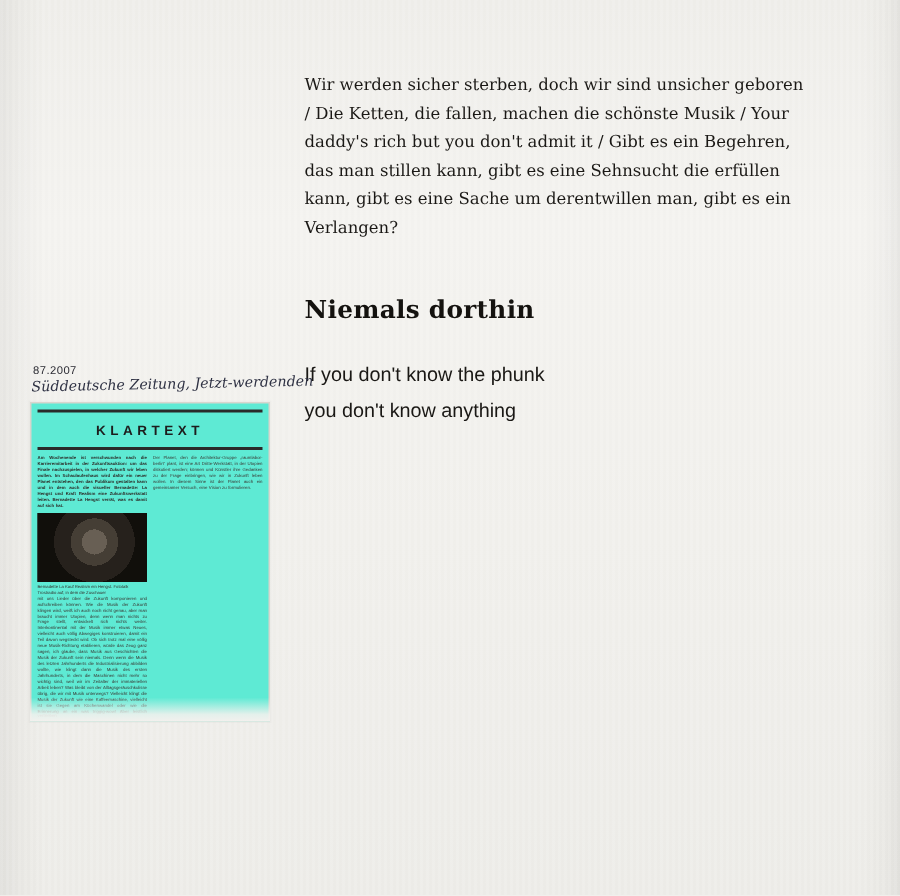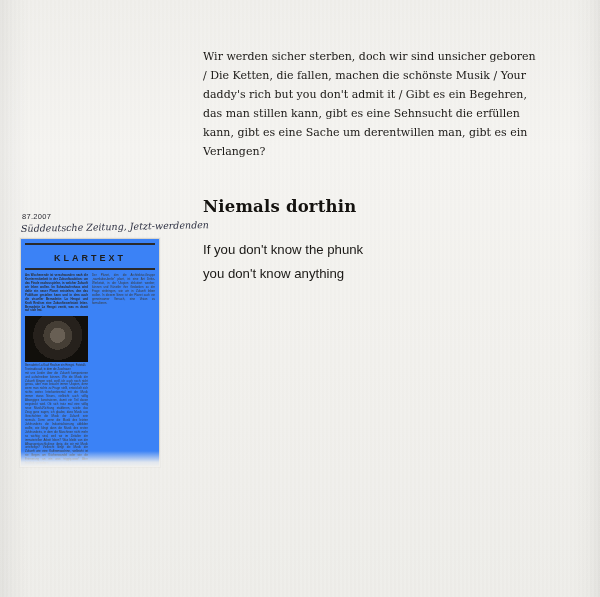--- a/index.html
+++ b/index.html
@@ -68,42 +68,42 @@
     font-size: 13.2px;
     line-height: 1.78;
     color: #1a1815;
     margin: 0;
   }
 
   
   .clipping-wrap {
     position: absolute;
     left: 20px;
-    top: 212px;
-    width: 140px;
+    top: 242px;
+    width: 160px;
   }
   .handwrite-date {
     font-family: "Liberation Sans", sans-serif;
     font-size: 7.5px;
     color: #2b2b33;
     letter-spacing: 0.3px;
     margin: 0 0 2px 2px;
   }
   .handwrite-note {
     font-family: "DejaVu Serif", serif;
     font-style: italic;
     font-size: 9.5px;
     color: #2f3244;
     margin: 0 0 4px 1px;
     transform: rotate(-1.2deg);
     transform-origin: left center;
     white-space: nowrap;
   }
   .clipping {
-    background: #3b82f6;
+    background: #5eead4;
     border: 1px solid #d8d5cd;
     padding: 4px 4px 0 4px;
     box-shadow: 0 0 0 1px rgba(0,0,0,0.02);
   }
   .klartext-box {
     border-top: 2px solid #2a2a2a;
     border-bottom: 2px solid #2a2a2a;
     text-align: center;
     padding: 2px 0 3px 0;
     margin-bottom: 4px;

